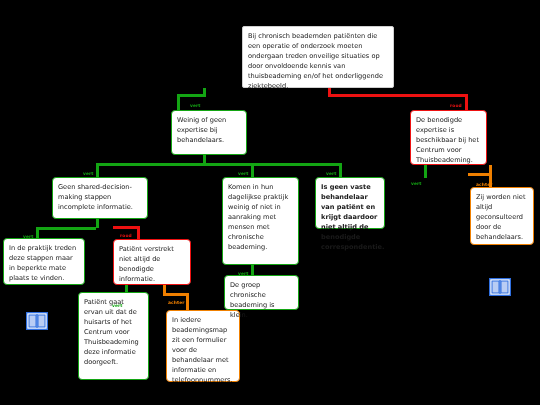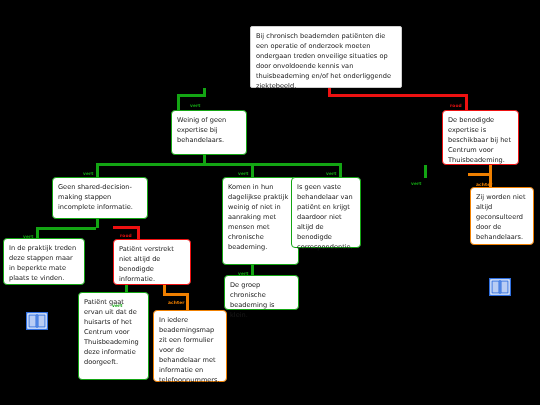--- a/index.html
+++ b/index.html
@@ -104,41 +104,41 @@
   <div class="tag g" style="left:23px; top:234px;">vert</div>
   <div class="tag r" style="left:120px; top:233px;">rood</div>
   <div class="tag g" style="left:112px; top:303px;">vert</div>
   <div class="tag o" style="left:168px; top:300px;">achter</div>
   <div class="tag g" style="left:238px; top:171px;">vert</div>
   <div class="tag g" style="left:238px; top:271px;">vert</div>
   <div class="tag g" style="left:326px; top:171px;">vert</div>
   <div class="tag g" style="left:411px; top:181px;">vert</div>
   <div class="tag o" style="left:476px; top:182px;">achter</div>
 
-  <div class="node plain" style="left:250px; top:26px; width:152px; height:62px;">Bij chronisch beademden patiënten die een operatie of onderzoek moeten ondergaan treden onveilige situaties op door onvoldoende kennis van thuisbeademing en/of het onderliggende ziektebeeld.</div>
+  <div class="node plain" style="left:242px; top:26px; width:152px; height:62px;">Bij chronisch beademden patiënten die een operatie of onderzoek moeten ondergaan treden onveilige situaties op door onvoldoende kennis van thuisbeademing en/of het onderliggende ziektebeeld.</div>
 
   <div class="node green" style="left:171px; top:110px; width:76px; height:45px;">Weinig of geen expertise bij behandelaars.</div>
 
-  <div class="node red" style="left:442px; top:110px; width:77px; height:55px;">De benodigde expertise is beschikbaar bij het Centrum voor Thuisbeademing.</div>
+  <div class="node red" style="left:410px; top:110px; width:77px; height:55px;">De benodigde expertise is beschikbaar bij het Centrum voor Thuisbeademing.</div>
 
   <div class="node green" style="left:52px; top:177px; width:96px; height:42px;">Geen shared-decision-making stappen incomplete informatie.</div>
 
   <div class="node green" style="left:3px; top:238px; width:82px; height:47px;">In de praktijk treden deze stappen maar in beperkte mate plaats te vinden.</div>
 
   <div class="node red" style="left:113px; top:239px; width:78px; height:46px;">Patiënt verstrekt niet altijd de benodigde informatie.</div>
 
   <div class="node green" style="left:78px; top:292px; width:71px; height:88px;">Patiënt gaat ervan uit dat de huisarts of het Centrum voor Thuisbeademing deze informatie doorgeeft.</div>
 
-  <div class="node orange" style="left:153px; top:310px; width:74px; height:72px;">In iedere beademingsmap zit een formulier voor de behandelaar met informatie en telefoonnummers.</div>
+  <div class="node orange" style="left:166px; top:310px; width:74px; height:72px;">In iedere beademingsmap zit een formulier voor de behandelaar met informatie en telefoonnummers.</div>
 
   <div class="node green" style="left:222px; top:177px; width:77px; height:88px;">Komen in hun dagelijkse praktijk weinig of niet in aanraking met mensen met chronische beademing.</div>
 
   <div class="node green" style="left:224px; top:275px; width:75px; height:35px;">De groep chronische beademing is klein.</div>
 
-  <div class="node green" style="left:291px; top:177px; width:70px; height:71px;">Is geen vaste behandelaar van patiënt en krijgt daardoor niet altijd de benodigde correspondentie.</div>
+  <div class="node green" style="left:315px; top:177px; width:70px; height:52px;font-weight:bold;">Is geen vaste behandelaar van patiënt en krijgt daardoor niet altijd de benodigde correspondentie.</div>
 
 
   <div class="node orange" style="left:470px; top:187px; width:64px; height:58px;">Zij worden niet altijd geconsulteerd door de behandelaars.</div>
 
   <div class="bookicon" style="left:26px; top:312px;">
     <svg width="22" height="18" viewBox="0 0 22 18">
       <rect x="0.5" y="0.5" width="21" height="17" fill="#ffffff" stroke="#2f6fe0" stroke-width="1.6"></rect>
       <rect x="3" y="3" width="7" height="12" fill="#b9cdf4" stroke="#2f6fe0" stroke-width="1"></rect>
       <rect x="12" y="3" width="7" height="12" fill="#b9cdf4" stroke="#2f6fe0" stroke-width="1"></rect>
       <line x1="11" y1="2" x2="11" y2="16" stroke="#2f6fe0" stroke-width="1.4"></line>

